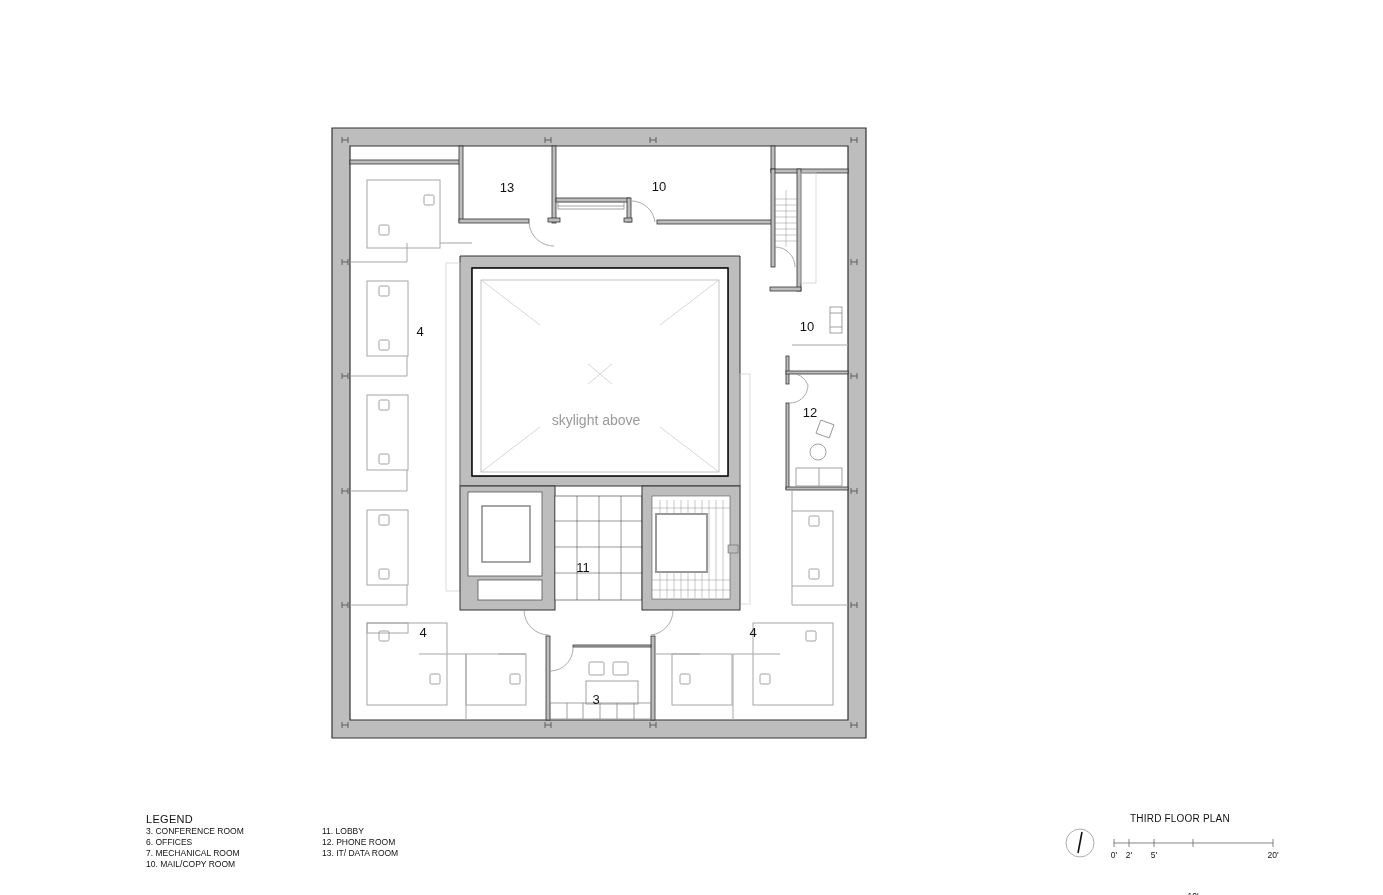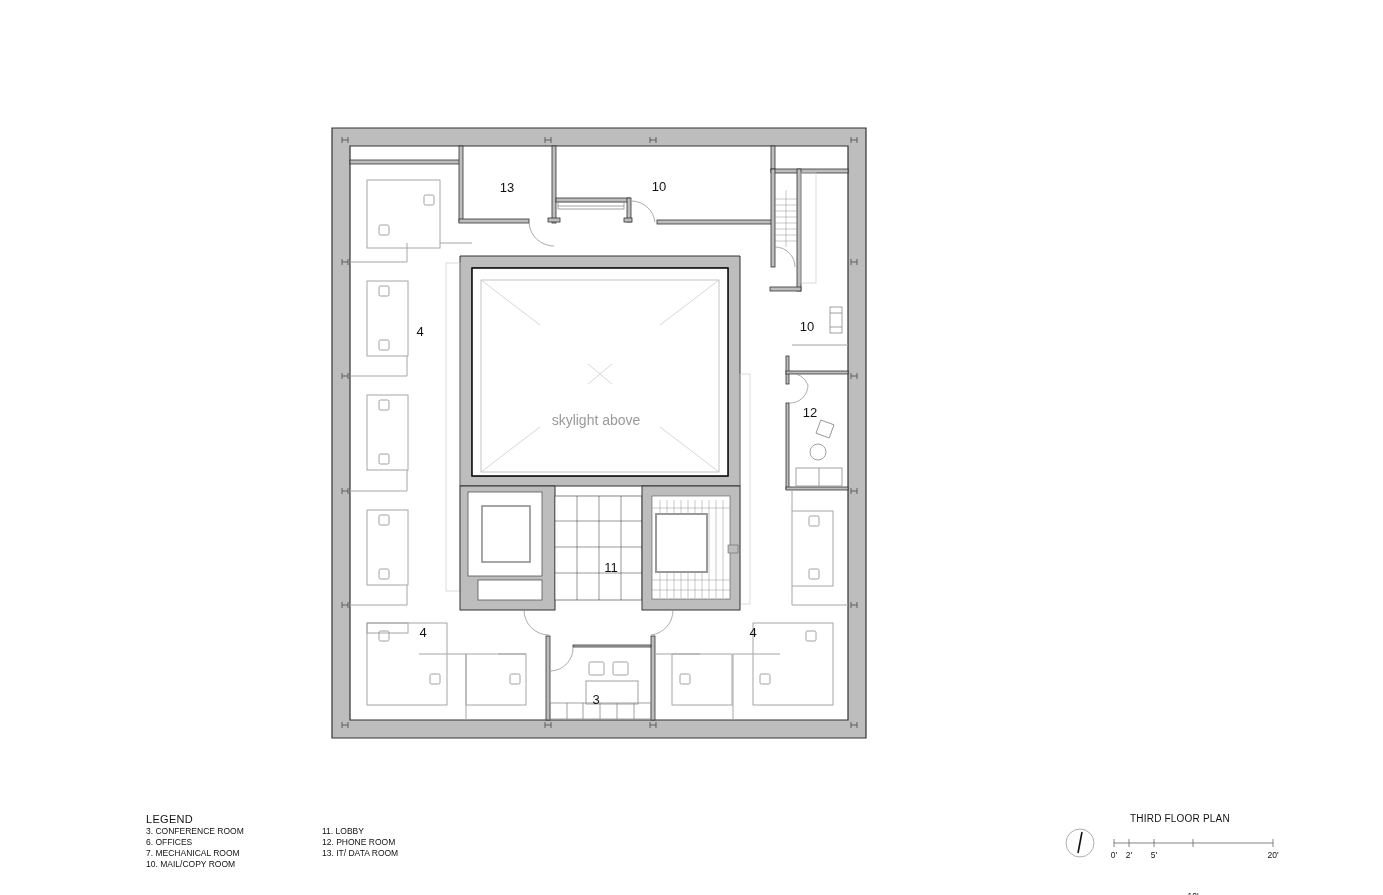--- a/index.html
+++ b/index.html
@@ -255,21 +255,21 @@
     <line x1="558" y1="206" x2="624" y2="206"></line>
   </g>
 </svg>
 
 <div>
   <div class="room-label" style="left:507px;top:187px;">13</div>
   <div class="room-label" style="left:659px;top:186px;">10</div>
   <div class="room-label" style="left:420px;top:331px;">4</div>
   <div class="room-label" style="left:807px;top:326px;">10</div>
   <div class="room-label" style="left:810px;top:412px;">12</div>
-  <div class="room-label" style="left:611px;top:567px;text-align:right;">11</div>
+  <div class="room-label" style="left:583px;top:567px;text-align:right;">11</div>
   <div class="room-label" style="left:423px;top:632px;">4</div>
   <div class="room-label" style="left:753px;top:632px;">4</div>
   <div class="room-label" style="left:596px;top:699px;">3</div>
   <div class="skylight-label" style="left:596px;top:420px;">skylight above</div>
 </div>
 
 <div class="legend">
   <div class="legend-title">LEGEND</div>
   <div class="legend-col c1">
     <div>3. CONFERENCE ROOM</div>

